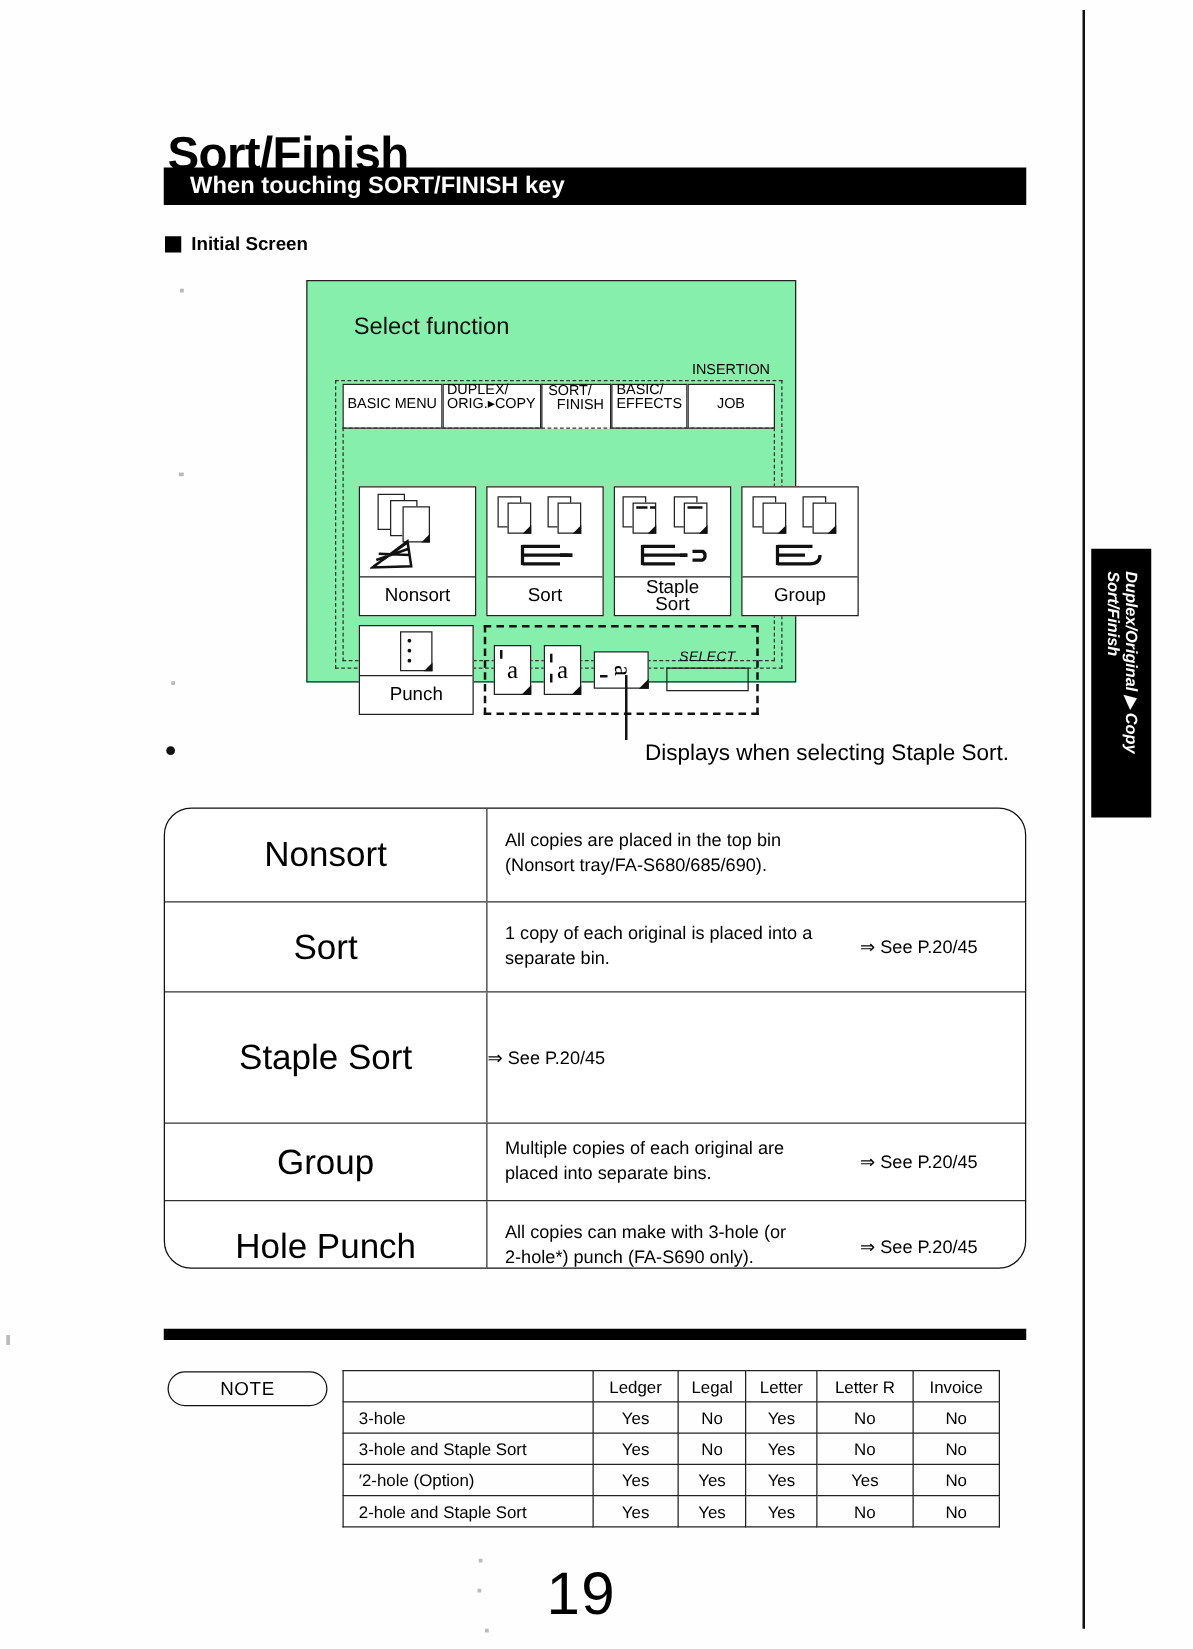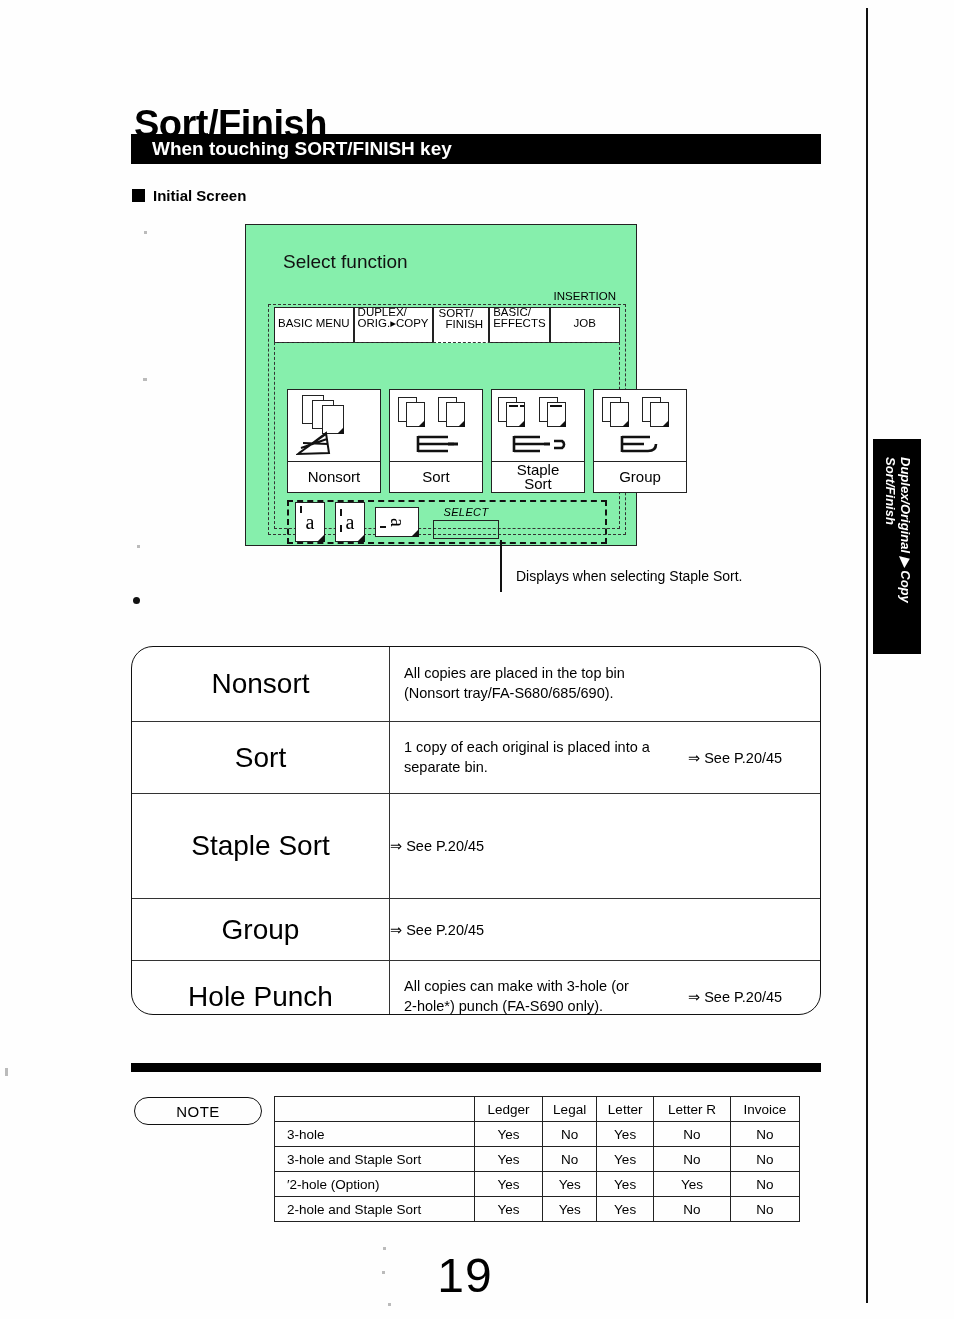--- a/index.html
+++ b/index.html
@@ -136,21 +136,21 @@
   .selectbox { margin-left:4px; text-align:center; }
   .selectbox .sl { font-size:11px; letter-spacing:0.4px;font-style:italic; }
   .selectbox .sb { width:66px; height:19px; border:1.4px solid #222; margin-top:2px; }
 
   
   .leader {
     position:absolute; left:500px; top:540px; width:1.6px; height:52px;
     background:#111;
   }
   .leader-cap {
-    position:absolute; left:516px; top:568px; font-size:14px;
+    position:absolute; left:516px; top:592px; font-size:18px;
   }
 
   
   .dot { position:absolute; left:133px; top:597px; width:7px; height:7px;
          border-radius:50%; background:#111; }
   .bullet-text {
     position:absolute; left:150px; top:591px; font-size:14.5px; line-height:1.45;
   }
 
   
@@ -342,20 +342,31 @@
                     <path d="M30 18 q8 0 8 -7" fill="none" stroke="#111" stroke-width="2.6"></path>
                   </svg>
                 </div>
               </div>
               <div class="lb">Group</div>
             </div>
           </div>
 
           <div class="btn-row r2">
 
+            <div class="fbtn punch">
+              <div class="ic">
+                <div style="position:relative;width:26px;height:32px;">
+                  <div class="sheet" style="left:0;top:0;width:26px;height:32px;"></div>
+                  <div class="smark" style="left:6px;top:6px;width:3px;height:3px;border-radius:50%;"></div>
+                  <div class="smark" style="left:6px;top:14px;width:3px;height:3px;border-radius:50%;"></div>
+                  <div class="smark" style="left:6px;top:22px;width:3px;height:3px;border-radius:50%;"></div>
+                </div>
+              </div>
+              <div class="lb">Punch</div>
+            </div>
 
             <div class="dashzone">
               <div class="stapleicon">
                 <div class="smark" style="left:4px;top:3px;width:2.4px;height:7px;"></div>
                 <span>a</span>
               </div>
               <div class="stapleicon">
                 <div class="smark" style="left:4px;top:6px;width:2.4px;height:7px;"></div>
                 <div class="smark" style="left:4px;top:22px;width:2.4px;height:7px;"></div>
                 <span>a</span>
@@ -405,20 +416,26 @@
       <div class="dref">⇒ See P.20/45</div>
     </div>
 
     <div class="drow r-staple">
       <div class="dname">Staple Sort</div>
       <div class="dref">⇒ See P.20/45</div>
     </div>
 
     <div class="drow r-group">
       <div class="dname">Group</div>
+      <div class="ddesc">
+          <p>
+        <span>Multiple copies of each original are</span><br>
+        <span>placed into separate bins.</span>
+      </p>
+        </div>
       <div class="dref">⇒ See P.20/45</div>
     </div>
 
     <div class="drow r-punch">
       <div class="dname">Hole Punch</div>
       <div class="ddesc">
           <p>
         <span>All copies can make with 3-hole (or</span><br>
         <span>2-hole*) punch (FA-S690 only).</span>
       </p>

